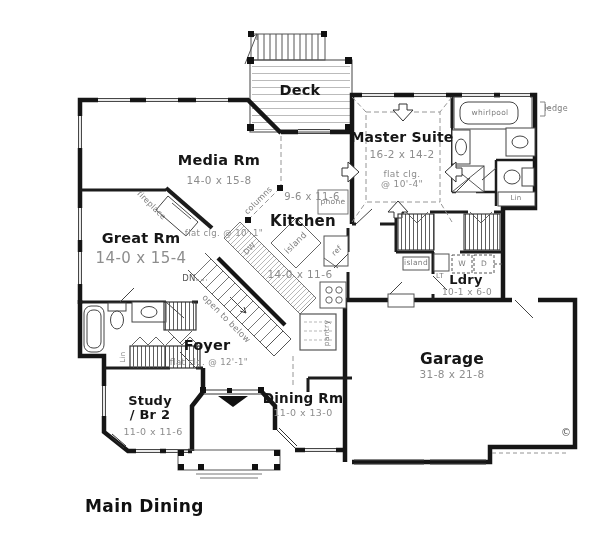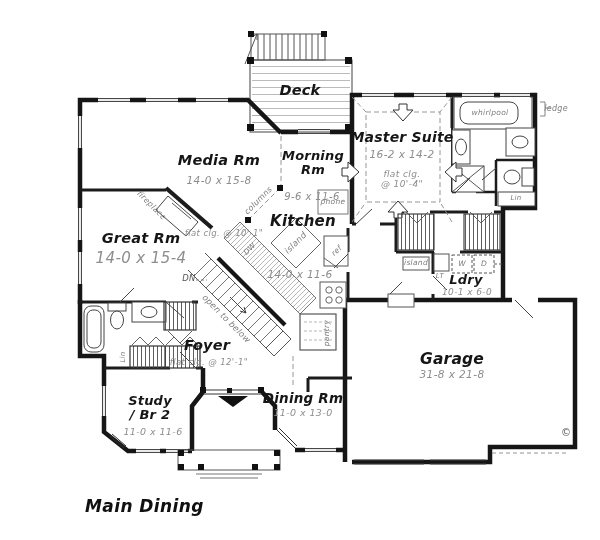--- a/index.html
+++ b/index.html
@@ -1,17 +1,17 @@
 <!DOCTYPE html>
 <html><head>
 <meta charset="utf-8">
 <style>
   html,body{margin:0;padding:0;background:#fff;}
   #plan{position:relative;width:600px;height:534px;background:#fff;overflow:hidden;
-        font-family:"DejaVu Sans",sans-serif;font-style:italic;}
+        font-family:"DejaVu Sans",sans-serif;}
   #plan svg{position:absolute;left:0;top:0;}
   .lbl{position:absolute;white-space:pre-line;text-align:center;line-height:1.1;
        font-family:"DejaVu Sans",sans-serif;pointer-events:none;}
   .c{transform:translate(-50%,-50%);}
   .r45{transform:translate(-50%,-50%) rotate(45deg);}
   .rm45{transform:translate(-50%,-50%) rotate(-45deg);}
   .rm90{transform:translate(-50%,-50%) rotate(-90deg);}
   .name{font-weight:700;color:#161616;letter-spacing:.2px;}
   .dims{color:#8d8d8d;letter-spacing:.4px;}
   .ann{color:#7c7c7c;letter-spacing:.3px;}
@@ -220,22 +220,20 @@
     <rect x="277" y="185" width="6" height="6" fill="#111"></rect>
     <rect x="245" y="217" width="6" height="6" fill="#111"></rect>
   </g>
 </svg>
 
   <div class="lbl c name" style="left:300px;top:91px;font-size:14.5px">Deck</div>
 
   <div class="lbl c name" style="left:219px;top:161px;font-size:14.5px">Media Rm</div>
   <div class="lbl c dims" style="left:219px;top:181px;font-size:10.5px">14-0 x 15-8</div>
 
-  <div class="lbl c name" style="left:313px;top:163px;font-size:13px">Morning
-Rm</div>
   <div class="lbl c dims" style="left:312px;top:196px;font-size:10px">9-6 x 11-6</div>
 
   <div class="lbl c name" style="left:402px;top:138px;font-size:14px">Master Suite</div>
   <div class="lbl c dims" style="left:402px;top:155px;font-size:10.5px">16-2 x 14-2</div>
   <div class="lbl c dims" style="left:402px;top:180px;font-size:9px">flat clg.
 @ 10'-4"</div>
 
   <div class="lbl c name" style="left:141px;top:239px;font-size:14.5px">Great Rm</div>
   <div class="lbl c dims" style="left:141px;top:258px;font-size:15px">14-0 x 15-4</div>
 

